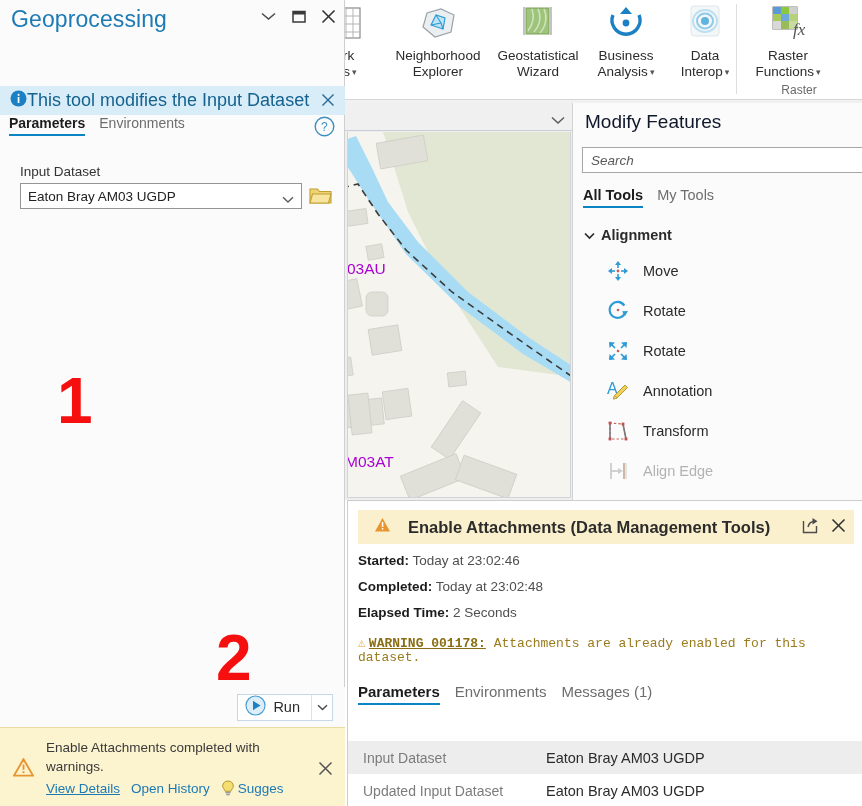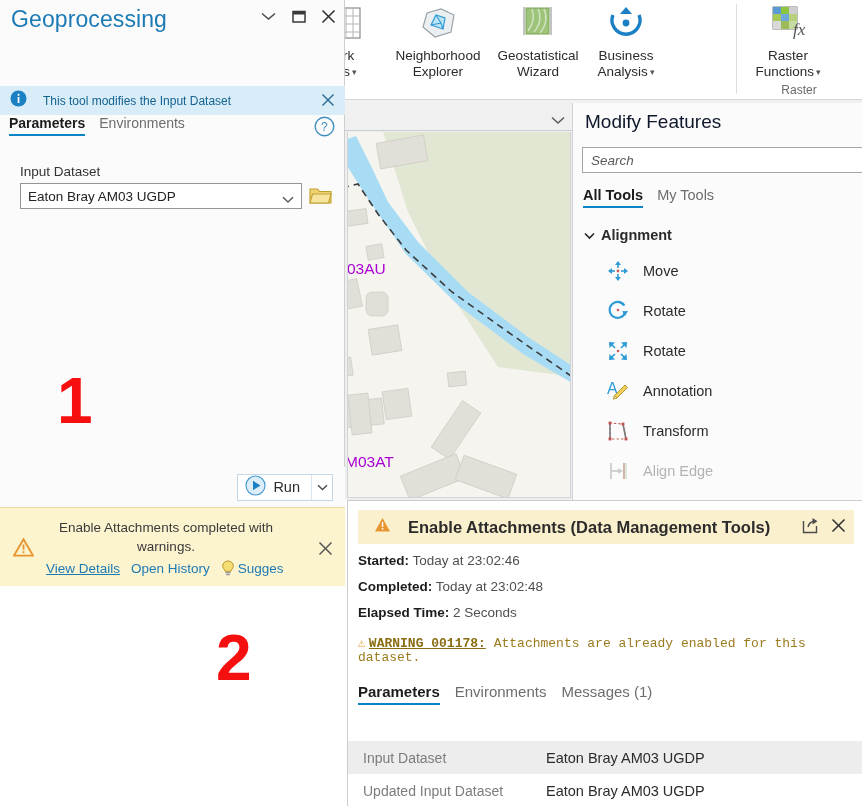--- a/index.html
+++ b/index.html
@@ -38,24 +38,23 @@
     font-size: 12px; color: #6a6a6a;
   }
   .rb-sep { position: absolute; top: 4px; width: 1px; height: 90px; background: #dedede; }
   .ribbon-bottombar {
     position: absolute; left: 345px; top: 100px; width: 517px; height: 3px;
     background: #f1f1f1;
   }
 
   
   .gp-pane {
-    position: absolute; left: 0; top: 0; width: 345px; height: 586px;
+    position: absolute; left: 0; top: 0; width: 345px; height: 806px;
     background: #fbfbfb;
     border-right: 1px solid #cfcfcf;
-    text-align: center;
   }
   .gp-titlebar {
     position: absolute; left: 0; top: 0; width: 345px; height: 38px;
     display: flex; align-items: center;
   }
   .gp-title {
     font-size: 23px; color: #1c7ab5; margin-left: 11px;
     font-weight: 400; letter-spacing: .1px;
   }
   .gp-winbtns {
@@ -70,21 +69,21 @@
   }
   .gp-back { position: absolute; left: 8px; top: 11px; }
   .gp-add  { position: absolute; right: 8px; top: 11px; }
   .gp-header-title { font-size: 18.5px; color: #333; }
 
   .gp-infobar {
     position: absolute; left: 0; top: 86px; width: 345px; height: 29px;
     background: #d9edf9; display: flex; align-items: center;
   }
   .gp-infobar .ib-icon { margin-left: 10px; }
-  .gp-infobar .ib-text { margin-left: 16px; font-size: 12px; color: #15628f; }
+  .gp-infobar .ib-text { margin-left: 0; font-size: 18px; color: #15628f; }
   .gp-infobar .ib-close { position: absolute; right: 10px; top: 7px; }
 
   .gp-tabs {
     position: absolute; left: 0; top: 115px; width: 345px; height: 31px;
     display: flex; align-items: flex-start; padding-left: 9px;
   }
   .gp-tab {
     font-size: 14px; color: #6d6d6d; margin-right: 14px; padding-bottom: 5px;
     position: relative;
   }
@@ -284,20 +283,34 @@
             <path d="M20 2 L26 9 L14 9 Z" fill="#1b80c4"></path>
             <circle cx="20" cy="18" r="3.4" fill="#1b80c4"></circle>
           </svg>
         </div>
         <div class="rb-label">
           <span>Business</span><br>
           <span>Analysis</span><span class="caret">▾</span>
         </div>
       </div>
 
+      <div class="rb-item" style="left:312px;">
+        <div class="rb-ico">
+          <svg width="40" height="40" viewBox="0 0 40 40">
+            <rect x="6" y="1" width="28" height="30" rx="3" fill="#f4f7f8" stroke="#dfe6e9"></rect>
+            <ellipse cx="20" cy="16" rx="12" ry="11" fill="none" stroke="#bcdff2" stroke-width="2"></ellipse>
+            <ellipse cx="20" cy="16" rx="8" ry="7.5" fill="none" stroke="#8ecaea" stroke-width="2"></ellipse>
+            <ellipse cx="20" cy="16" rx="4" ry="4" fill="#5fb4e0"></ellipse>
+          </svg>
+        </div>
+        <div class="rb-label">
+          <span>Data</span><br>
+          <span>Interop</span><span class="caret">▾</span>
+        </div>
+      </div>
 
       <div class="rb-sep" style="left:391px;"></div>
 
       <div class="rb-group" style="left:391px; width:126px;">
         <div class="rb-item" style="left:4px;">
           <div class="rb-ico">
             <svg width="44" height="40" viewBox="0 0 44 40">
               <rect x="7" y="2" width="24" height="22" fill="#ffffff" stroke="#7f7f7f"></rect>
               <rect x="7" y="2" width="8" height="7" fill="#5a9bd5"></rect>
               <rect x="15" y="2" width="8" height="7" fill="#8dc63f"></rect>

